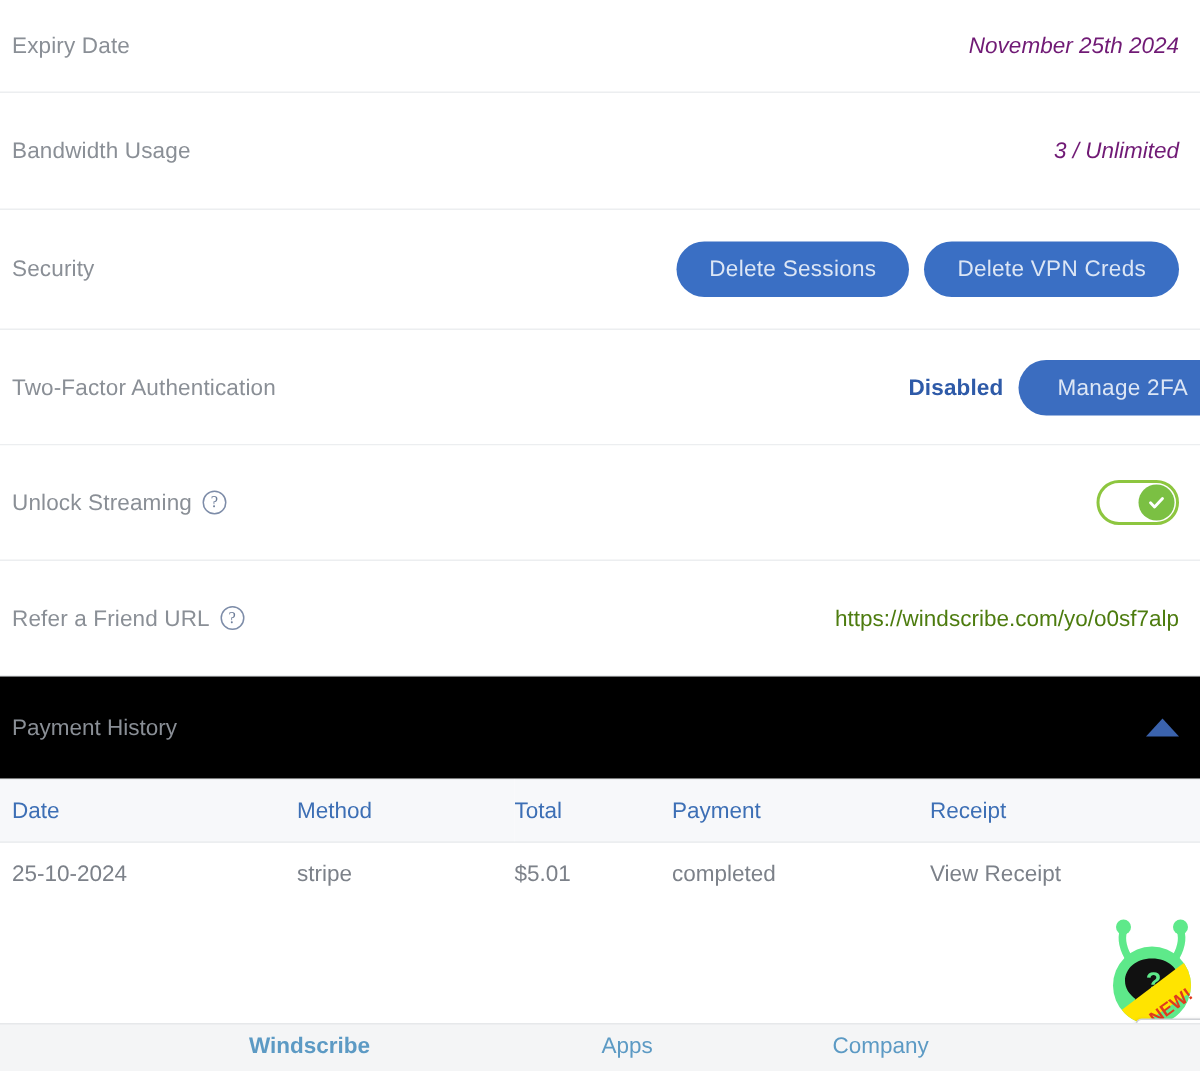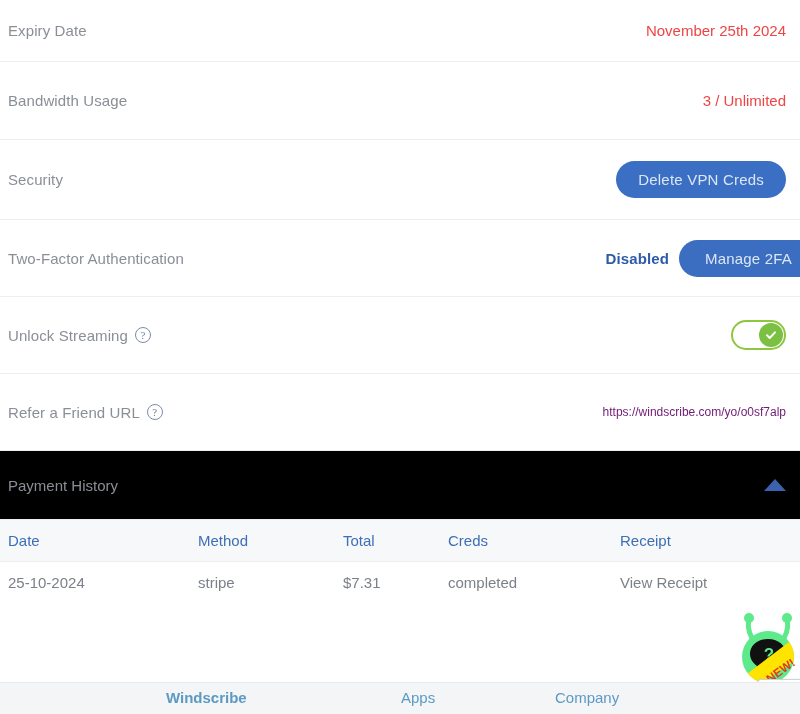--- a/index.html
+++ b/index.html
@@ -37,23 +37,24 @@
     color: #8a8f96;
     font-weight: 400;
     letter-spacing: .1px;
     white-space: nowrap;
     display: flex;
     align-items: center;
     gap: 7px;
   }
   .row-value {
     font-size: 15px;
-    color: #ef4444;
+    color: #701a75;
     font-weight: 400;
     white-space: nowrap;
+    font-style: italic;
   }
   .row-right {
     display: flex;
     align-items: center;
     gap: 10px;
     white-space: nowrap;
   }
 
   
   .help-icon {
@@ -117,22 +118,22 @@
     height: 24px;
     border-radius: 50%;
     background: #7bc043;
     display: flex;
     align-items: center;
     justify-content: center;
   }
   .toggle .knob svg { display: block; }
 
   .url-value {
-    font-size: 12px;
-    color: #701a75;
+    font-size: 15px;
+    color: #4d7c0f;
     white-space: nowrap;
   }
 
   
   .ph-head {
     position: relative;
     box-sizing: border-box;
     display: flex;
     align-items: center;
     justify-content: space-between;
@@ -244,20 +245,21 @@
   </div>
 
   <div class="row" style="height:78px">
     <span class="row-label">Bandwidth Usage</span>
     <span class="row-value">3 / Unlimited</span>
   </div>
 
   <div class="row" style="height:80px">
     <span class="row-label">Security</span>
     <span class="row-right">
+      <button class="btn">Delete Sessions</button>
       <button class="btn">Delete VPN Creds</button>
     </span>
   </div>
 
   <div class="row" style="height:77px;padding-right:0">
     <span class="row-label">Two-Factor Authentication</span>
     <span class="row-right">
       <span class="status-strong">Disabled</span>
       <button class="btn btn-2fa" style="padding:0 26px;margin-right:-18px">Manage 2FA</button>
     </span>
@@ -289,29 +291,29 @@
     <span class="ph-title">Payment History</span>
     <span class="caret-up"></span>
   </div>
 
   <table class="ph-table">
     <thead>
       <tr>
         <th class="c0">Date</th>
         <th class="c1">Method</th>
         <th class="c2">Total</th>
-        <th class="c3">Creds</th>
+        <th class="c3">Payment</th>
         <th class="c4">Receipt</th>
       </tr>
     </thead>
     <tbody>
       <tr>
         <td class="c0">25-10-2024</td>
         <td class="c1">stripe</td>
-        <td class="c2">$7.31</td>
+        <td class="c2">$5.01</td>
         <td class="c3">completed</td>
         <td class="c4 receipt-cell">View Receipt</td>
       </tr>
     </tbody>
   </table>
 
   <div class="chat-widget">
     <svg width="74" height="74" viewBox="0 0 74 74">
 
       <path d="M21 26 C16 17, 17 10, 19 6" stroke="#5ee98a" stroke-width="5" fill="none" stroke-linecap="round"></path>

